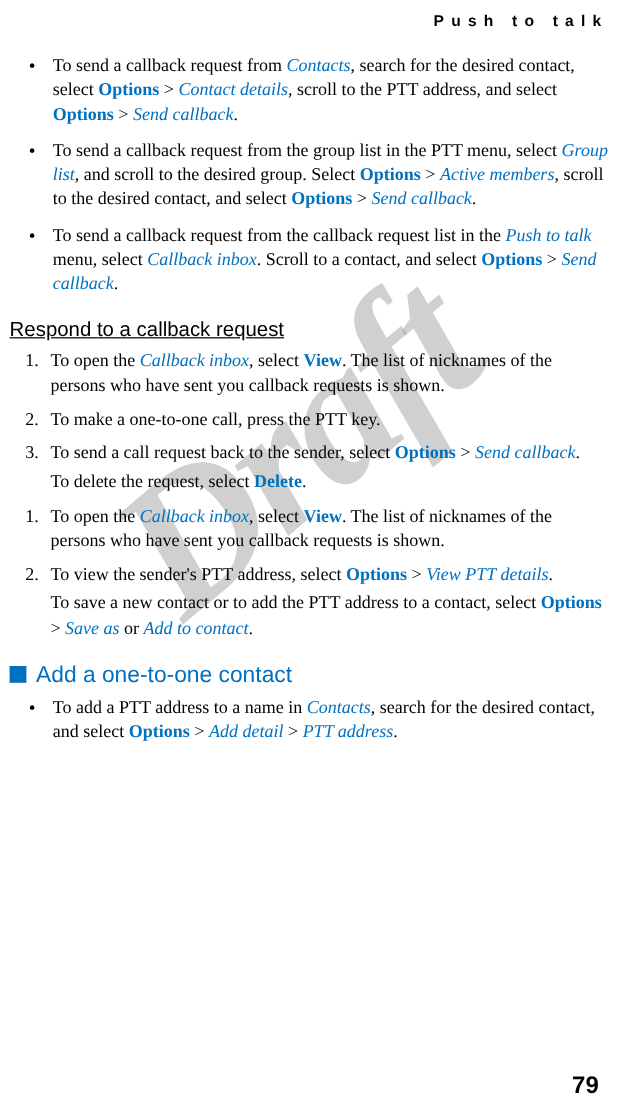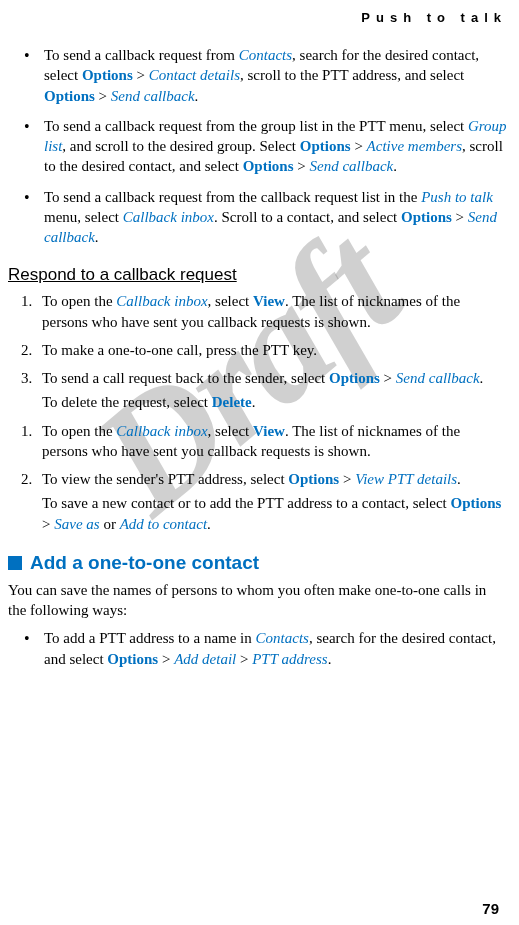--- a/index.html
+++ b/index.html
@@ -82,21 +82,21 @@
   ol.numbered > li {
     padding-left: 6px;
     margin-bottom: 8px;
     line-height: 1.35;
   }
   .indent-body {
     margin: 4px 0 0 0;
   }
   .section-title {
     color: #0070c0;
-    font-weight: bold;
+    font-weight: normal;
     font-size: 19px;
     margin: 18px 0 6px 0;
     font-family: Arial, sans-serif;
   }
   .section-title .blue-box {
     display: inline-block;
     width: 14px;
     height: 14px;
     background: #0070c0;
     margin-right: 8px;
@@ -104,21 +104,21 @@
   }
   .body-para {
     margin: 4px 0 8px 0;
     line-height: 1.35;
   }
   .page-number {
     position: absolute;
     bottom: 18px;
     right: 20px;
     font-weight: bold;
-    font-size: 15px;
+    font-size: 20px;
     font-family: Arial, sans-serif;
     margin-left: 12px;
   }
 </style>
 </head>
 <body>
 
 <div class="page">
   <div class="watermark">Draft</div>
 
@@ -161,21 +161,20 @@
         <span>To view the sender's PTT address, select </span><span class="opt">Options</span> <span>&gt;</span> <span class="link">View PTT details</span><span>.</span>
         <div class="indent-body">
           <span>To save a new contact or to add the PTT address to a contact, select </span><span class="opt">Options</span> <span>&gt;</span> <span class="link">Save as</span><span> or </span><span class="link">Add to contact</span><span>.</span>
         </div>
       </li>
     </ol>
 
     <div class="section-title">
       <span class="blue-box"></span><span>Add a one-to-one contact</span>
     </div>
-    <div class="body-para">You can save the names of persons to whom you often make one-to-one calls in the following ways:</div>
 
     <ul class="bullets">
       <li>
         <span>To add a PTT address to a name in </span><span class="link">Contacts</span><span>, search for the desired contact, and select </span><span class="opt">Options</span> <span>&gt;</span> <span class="link">Add detail</span> <span>&gt;</span> <span class="link">PTT address</span><span>.</span>
       </li>
     </ul>
 
   </div>
 
   <div class="page-number">79</div>

